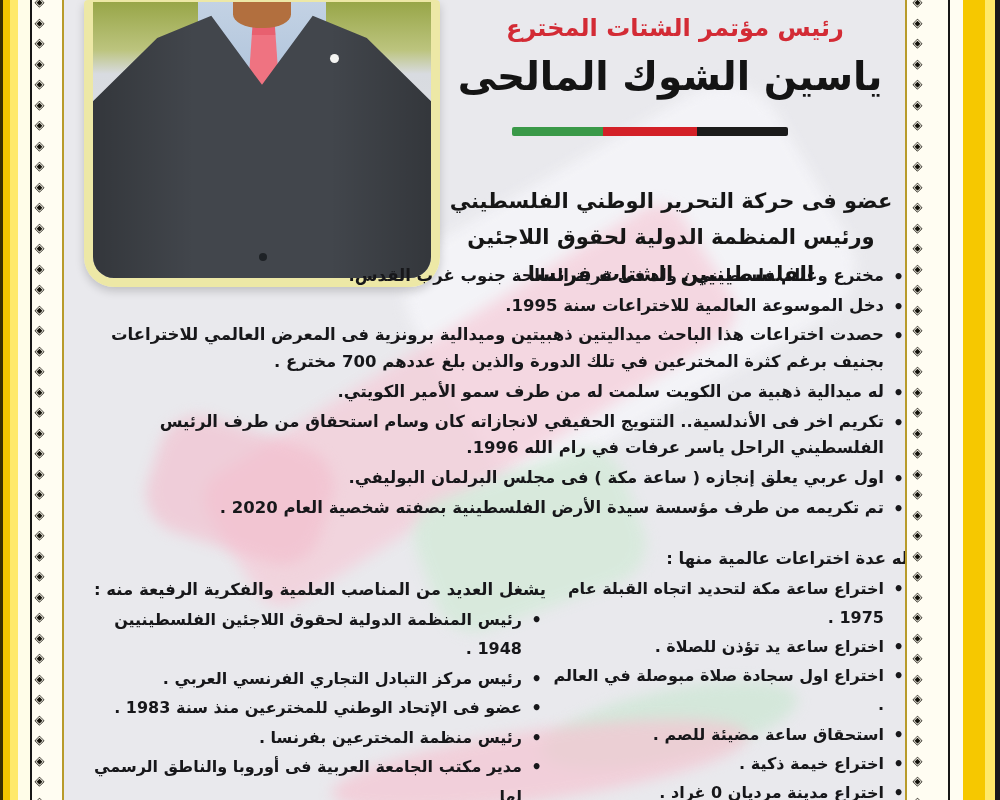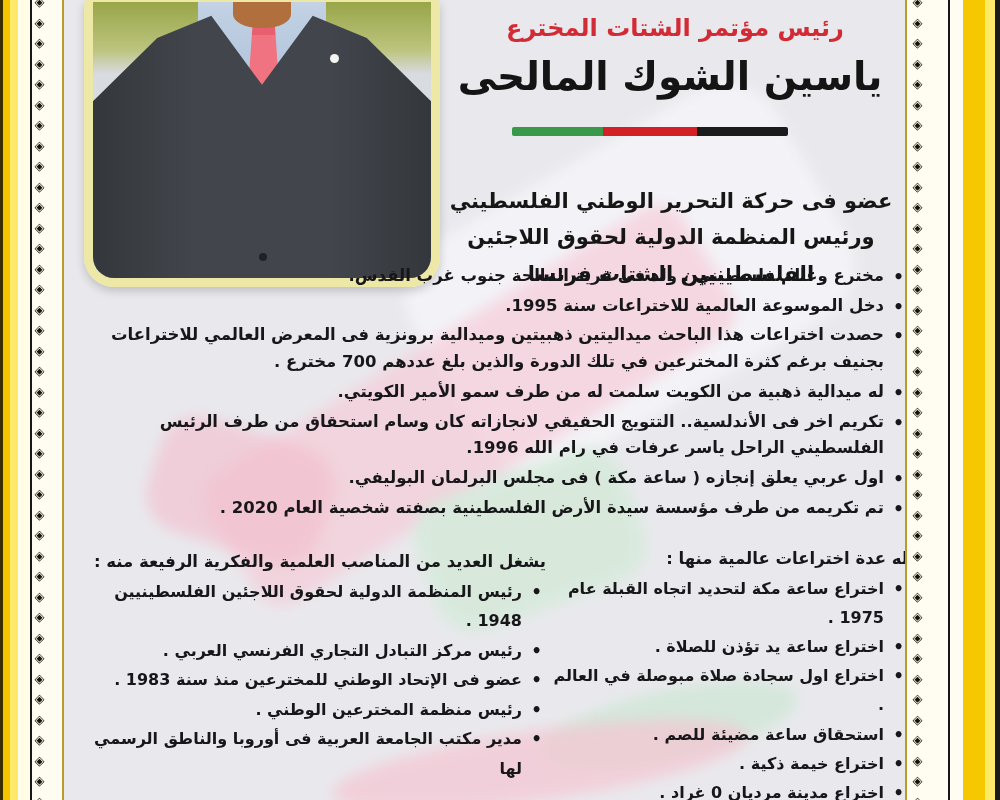--- a/index.html
+++ b/index.html
@@ -63,21 +63,21 @@
   ul.blist li::before{content:"•";position:absolute;right:4px;top:0;font-size:1.05em;}
 
   .bio{position:absolute;right:92px;left:66px;top:263px;z-index:5;font-size:16.5px;}
   .bio li{line-height:1.62;margin-bottom:3px;}
 
   .col-head{font-weight:bold;color:#17171a;margin-bottom:6px;}
   .inventions{position:absolute;right:92px;top:549px;width:356px;z-index:5;font-size:16px;}
   .inventions .col-head{font-size:16.5px;}
   .inventions li{line-height:1.82;}
   .positions{position:absolute;left:68px;top:552px;width:478px;z-index:5;font-size:16px;}
-  .positions .col-head{font-size:16.5px;text-align:right;}
+  .positions .col-head{font-size:16.5px;text-align:right;margin-top:28px;}
   .positions li{line-height:1.84;}
 </style>
 </head>
 <body>
 
 <div id="stage">
 
   <div class="wm wm-white"></div>
   <div class="wm wm-pink-1"></div>
   <div class="wm wm-pink-2"></div>
@@ -139,18 +139,18 @@
 
     </ul>
   </div>
 
   <div class="positions rtl">
     <div class="col-head">يشغل العديد من المناصب العلمية والفكرية الرفيعة منه :</div>
     <ul class="blist">
       <li>رئيس المنظمة الدولية لحقوق اللاجئين الفلسطينيين 1948 .</li>
       <li>رئيس مركز التبادل التجاري الفرنسي العربي .</li>
       <li>عضو فى الإتحاد الوطني للمخترعين منذ سنة 1983 .</li>
-      <li>رئيس منظمة المخترعين الوطني .</li>
+      <li>رئيس منظمة المخترعين بفرنسا .</li>
       <li>مدير مكتب الجامعة العربية فى أوروبا والناطق الرسمي لها</li>
     </ul>
   </div>
 
 </div>
 
 </body></html>

